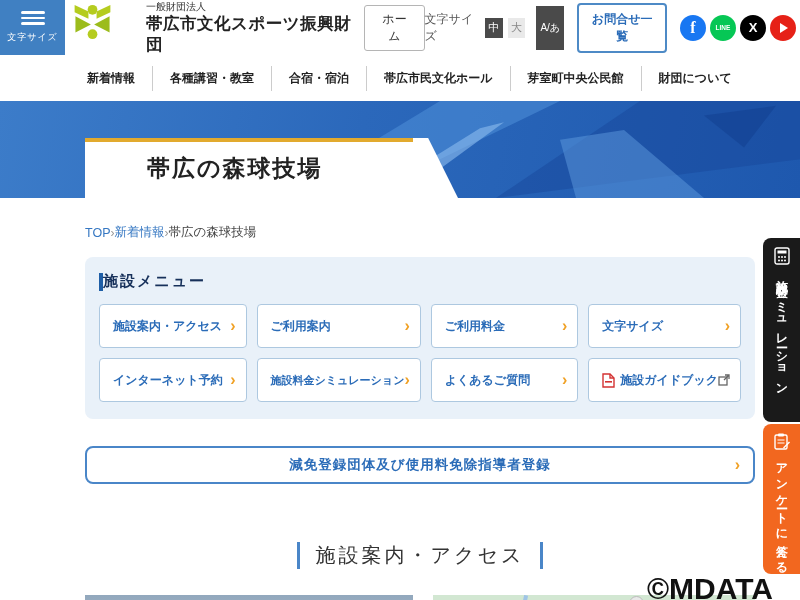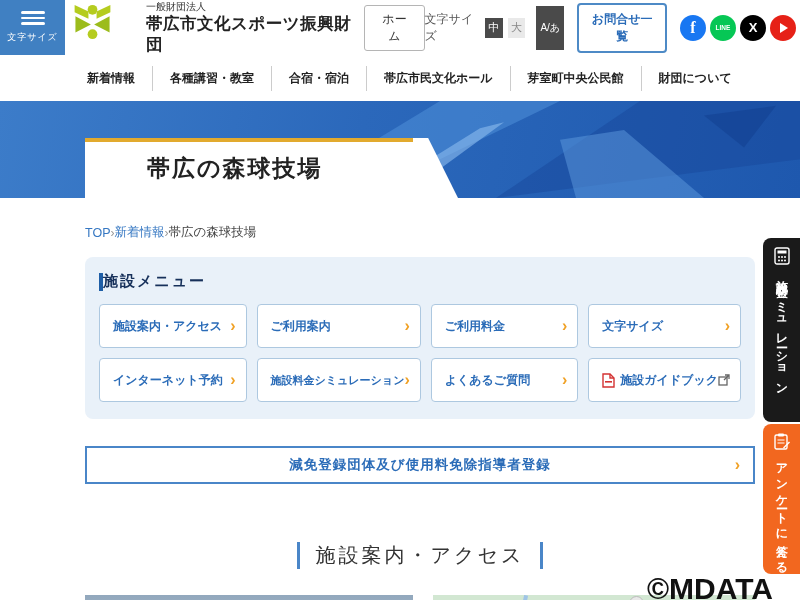--- a/index.html
+++ b/index.html
@@ -81,21 +81,21 @@
   .menu-grid { display:grid; grid-template-columns:repeat(4,1fr); gap:10px; }
   .menu-btn { height:44px; background:#fff; border:1px solid #adc8e0; border-radius:4px;
     display:flex; align-items:center; padding:0 10px 0 13px; cursor:pointer; }
   .menu-btn .mlabel { font-size:12px; font-weight:bold; color:#2b6cb8; white-space:nowrap; }
   .menu-btn .arrow { margin-left:auto; color:#f0a125; font-weight:bold; font-size:16px; line-height:1; }
   .menu-btn .ext { margin-left:auto; }
   .pdf-ico { margin-right:5px; flex:0 0 auto; }
 
   
   .banner-btn { position:relative; margin:27px 0 0 85px; width:670px; height:38px; background:#fff;
-    border:2px solid #4a86c8; border-radius:0; display:flex; align-items:center;
+    border:2px solid #4a86c8; border-radius:8px; display:flex; align-items:center;
     justify-content:center; cursor:pointer; }
   .banner-btn .blabel { font-size:13.5px; font-weight:bold; color:#2b6cb8; letter-spacing:1px; }
   .banner-btn .arrow { position:absolute; right:13px; color:#f0a125; font-weight:bold; font-size:16px; }
 
   
   .section-head { margin:58px 0 0 85px; width:670px; display:flex; align-items:center;
     justify-content:center; gap:16px; }
   .sh-bar { width:3px; height:27px; background:#4a86c8; }
   .sh-text { font-size:20px; color:#333; letter-spacing:3px; }
 

